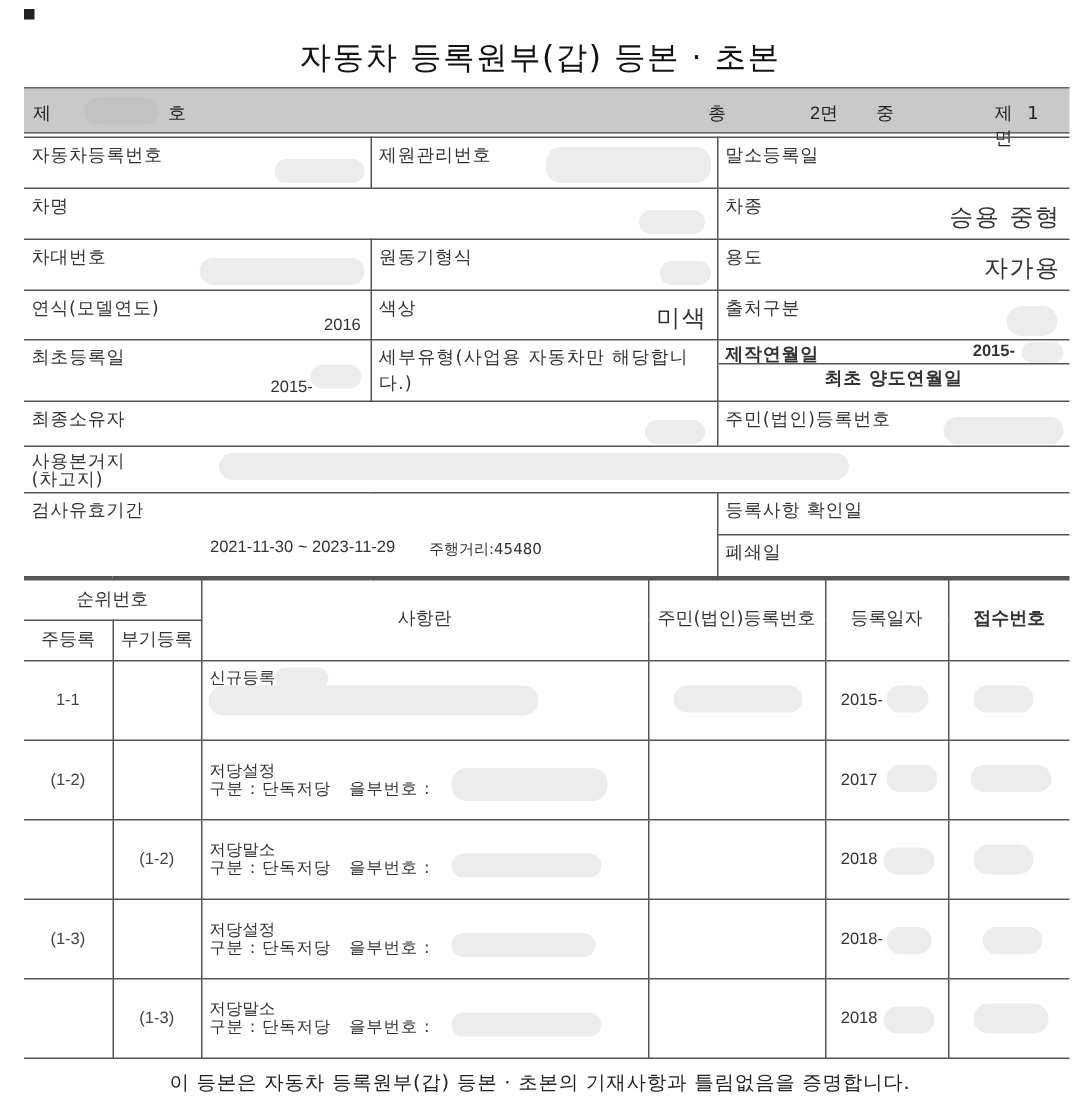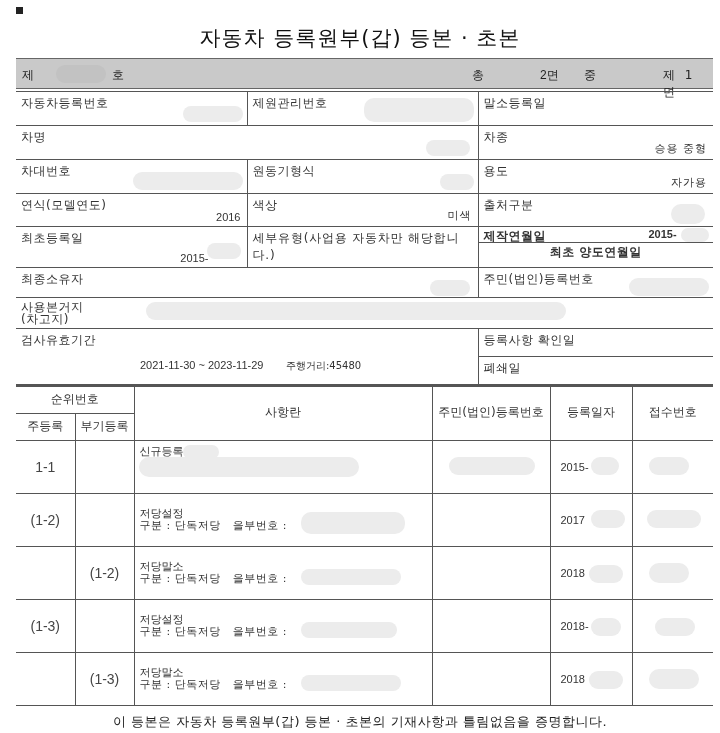--- a/index.html
+++ b/index.html
@@ -17,28 +17,28 @@
 
     .redact { position: absolute; background: #ececec; border-radius: 10px; }
 
     table { border-collapse: collapse; position: absolute; left: 16px; width: 697px; table-layout: fixed; }
     td { border: 1px solid #555; vertical-align: top; font-size: 12px; color: #333; position: relative; padding: 3px 5px; }
     .t1 { top: 91px; border-top: 1.5px solid #555; }
     .t1 td { border-left: none; border-right: none; }
     .t1 td.vr { border-right: 1px solid #555; }
     .lbl { display: block; letter-spacing: 0.5px; }
     .val { position: absolute; right: 6px; bottom: 3px; font-size: 11px; font-family: "Liberation Sans", sans-serif; }
-    .val-k { position: absolute; right: 6px; bottom: 3px; font-size: 11px; letter-spacing: 1px; }
+    .val-k { position: absolute; right: 6px; bottom: 3px; font-size: 16px; letter-spacing: 1px; }
 
     .t2 { top: 384px; border-top: 2px solid #555; }
     .t2 td { text-align: center; vertical-align: middle; padding: 0; }
     .t2 td.first { border-left: none; }
-    .t2 td.last { border-right: none; }
+    .t2 td.last { border-right: none; font-weight: bold; }
     .t2 .hdr { font-size: 12px; color: #333; }
-    .t2 .num { font-size: 14px; font-family: "Liberation Sans", sans-serif; color: #444; }
+    .t2 .num { font-size: 11px; font-family: "Liberation Sans", sans-serif; color: #444; }
     .t2 .content { text-align: left; vertical-align: middle; padding-left: 5px; font-size: 11px; line-height: 12px; color: #333; }
     .t2 .date { text-align: left; padding-left: 10px; font-size: 11px; font-family: "Liberation Sans", sans-serif; }
 
     .footer { position: absolute; left: 0; right: 0; top: 713px; text-align: center; font-size: 13px; color: #222; letter-spacing: 0.5px; }
   </style>
 </head>
 <body>
 
 <div class="form-ref">
   <span class="sq"></span>

